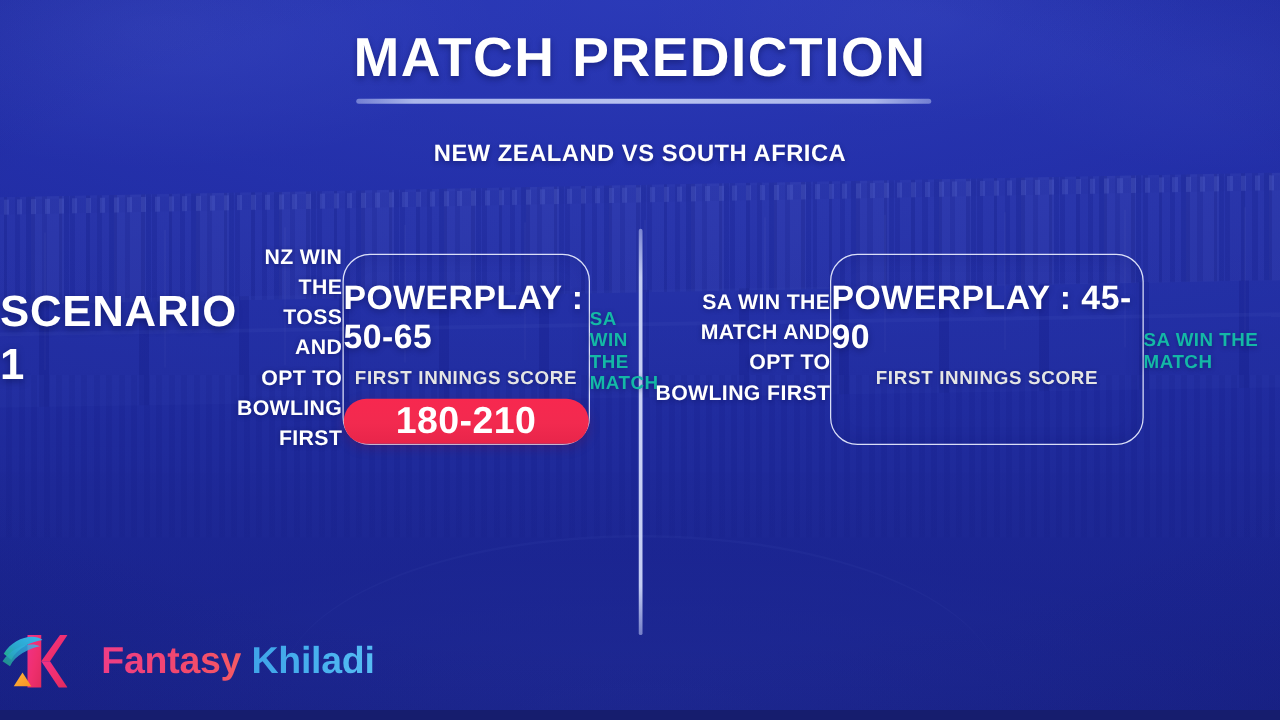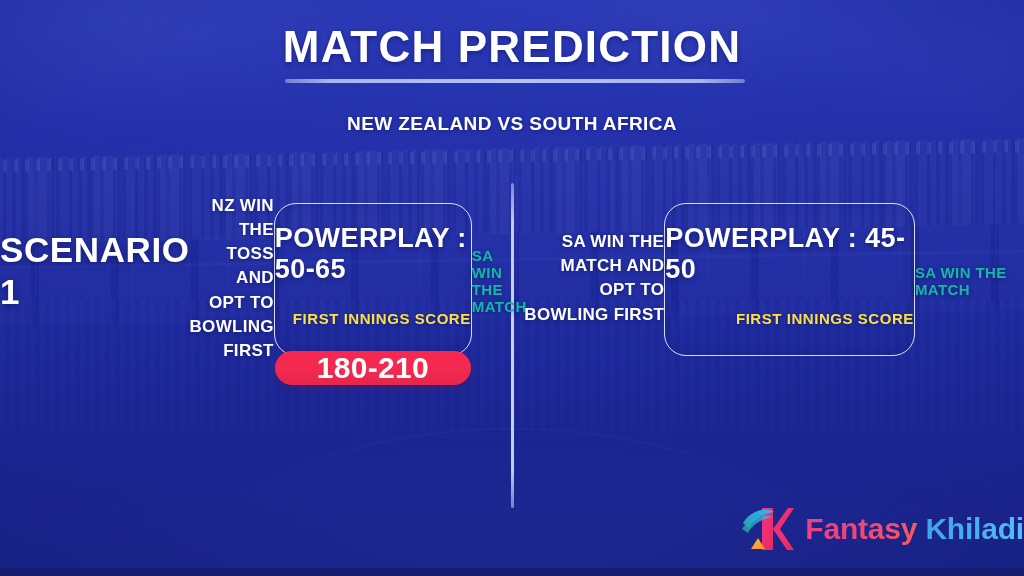--- a/index.html
+++ b/index.html
@@ -213,37 +213,36 @@
   }
 
   .card {
     margin-top:17px;
     width:347px;
     height:153px;
     border:1.6px solid rgba(233,238,255,.92);
     border-radius:22px;
     display:flex;
     flex-direction:column;
-    align-items:flex-end;
+    align-items:center;
     box-shadow:0 0 14px rgba(10,18,90,.18) inset;
-    gap:16px;
   }
 
   .powerplay {
     margin-top:19px;
     color:#ffffff;
     font-size:27px;
     font-weight:bold;
     letter-spacing:.4px;
     text-shadow:0 2px 5px rgba(8,14,70,.45);
   }
 
   .fis-label {
     margin-top:9px;
-    color:#fde047;
+    color:#e5e5e5;
     font-size:15px;
     font-weight:bold;
     letter-spacing:.55px;
     text-shadow:0 1px 3px rgba(8,14,70,.4);
   }
 
   .score-pill {
     margin-top:8px;
     min-width:196px;
     height:54px;
@@ -268,22 +267,22 @@
     letter-spacing:.4px;
     text-shadow:0 1px 4px rgba(8,14,70,.45);
   }
 
   
   .logo {
     position:absolute;
     left:0; right:0; bottom:14px;
     display:flex;
     align-items:center;
-    justify-content:flex-end;
-    gap:11px;
+    justify-content:flex-start;
+    gap:27px;
   }
   .logo-mark { width:54px; height:50px; display:block; }
   .logo-text {
     font-size:30px;
     font-weight:bold;
     letter-spacing:-.2px;
     line-height:1;
     white-space:nowrap;
   }
   .logo-fantasy {
@@ -345,21 +344,21 @@
       </div>
 
       <div class="panel">
 
         <div class="panel-note">
           <div>SA WIN THE MATCH AND</div>
           <div>OPT TO BOWLING FIRST</div>
         </div>
 
         <div class="card">
-          <div class="powerplay">POWERPLAY : 45-50</div>
+          <div class="powerplay">POWERPLAY : 45-90</div>
           <div class="fis-label">FIRST INNINGS SCORE</div>
         </div>
 
         <div class="panel-result">SA WIN THE MATCH</div>
       </div>
 
     </div>
 
     <div class="logo">
       <svg class="logo-mark" viewBox="0 0 54 50">

